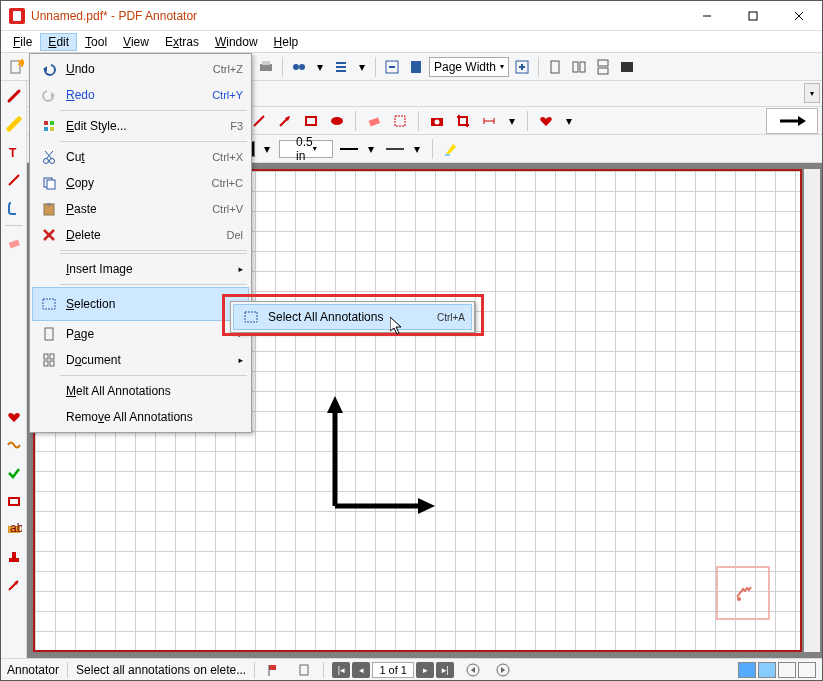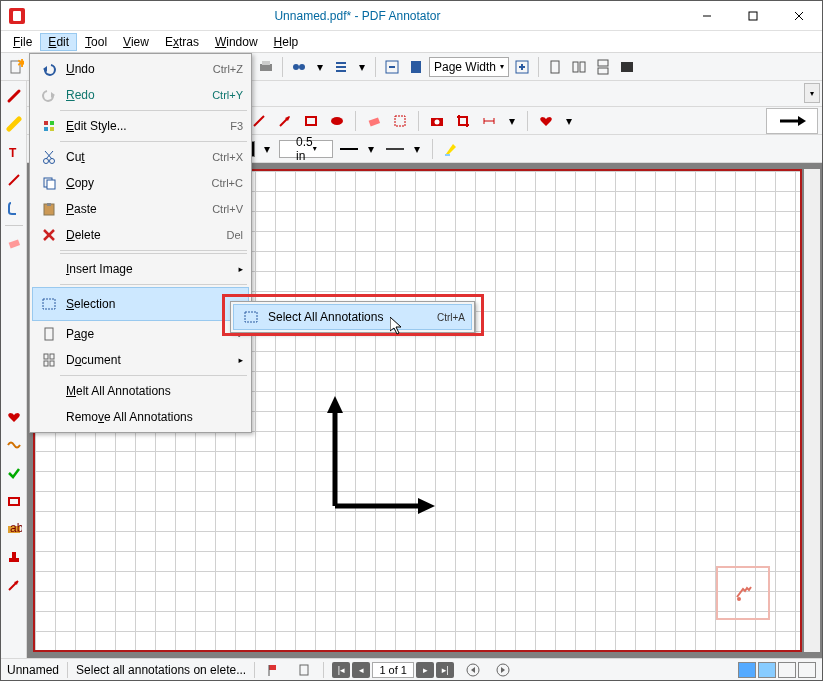--- a/index.html
+++ b/index.html
@@ -1,21 +1,21 @@
 <!DOCTYPE html>
 <html><head>
 <meta charset="utf-8">
 <style>
 * { margin:0; padding:0; box-sizing:border-box; font-family:"Segoe UI",Tahoma,sans-serif; font-size:12px; user-select:none; }
 body { background:#f0f0f0; }
 .window { width:823px; height:681px; border:1px solid #5a5a5a; background:#fff; display:flex; flex-direction:column; position:relative; }
 .titlebar { height:30px; background:#fff; display:flex; align-items:center; padding:0 0 0 8px; border-bottom:1px solid #e0e0e0; }
 .titlebar .icon { width:16px; height:16px; background:#d22; margin-right:6px; border-radius:2px; position:relative; }
 .titlebar .icon::after { content:""; position:absolute; width:8px; height:10px; background:#fff; top:3px; left:4px; border-radius:1px; }
-.titlebar .title { flex:1; color:#0369a1;text-align:center; }
+.titlebar .title { flex:1; color:#c2410c; }
 .titlebar .winbtns { display:flex; }
 .winbtn { width:46px; height:30px; display:flex; align-items:center; justify-content:center; }
 .winbtn svg { width:10px; height:10px; }
 .menubar { height:22px; background:#fff; display:flex; align-items:center; padding:0 4px; border-bottom:1px solid #d9d9d9; }
 .menubar .mitem { padding:2px 8px; color:#000; }
 .menubar .mitem .ul { text-decoration:underline; }
 .menubar .mitem.open { background:#cde8ff; border:1px solid #99c9ef; padding:1px 7px; }
 .toolbar1 { height:28px; background:#f5f6f7; display:flex; align-items:center; padding:2px 4px; gap:2px; border-bottom:1px solid #d9d9d9; }
 .tbtn { width:22px; height:22px; display:flex; align-items:center; justify-content:center; border:1px solid transparent; }
 .tsep { width:1px; height:20px; background:#ccc; margin:0 3px; }
@@ -23,21 +23,21 @@
 .tsel .dd { margin-left:4px; font-size:8px; }
 .dropdown { width:16px; height:22px; display:flex; align-items:center; justify-content:center; }
 
 .editmenu { position:absolute; top:52px; left:28px; width:223px; background:#f5f5f5; border:1px solid #a0a0a0; box-shadow:2px 2px 4px rgba(0,0,0,.25); z-index:100; padding:2px; }
 .editmenu .row { height:26px; display:flex; align-items:center; padding:0 6px; position:relative; }
 .editmenu .row .ico { width:22px; display:flex; justify-content:center; }
 .editmenu .row .lbl { flex:1; padding-left:6px; }
 .editmenu .row .lbl .ul { text-decoration:underline; }
 .editmenu .row .sc { color:#666; font-size:11px; }
 .editmenu .row .arrw { position:absolute; right:6px; font-size:9px; }
-.editmenu .row.dis .lbl, .editmenu .row.dis .sc { color:#0f766e; }
+.editmenu .row.dis .lbl, .editmenu .row.dis .sc { color:#1d4ed8; }
 .editmenu .sep { height:1px; background:#d0d0d0; margin:2px 2px 2px 28px; }
 .editmenu .row.hl { background:#cde8ff; border:1px solid #99c9ef; padding:16px 5px; height:26px; }
 
 .submenu { position:absolute; top:300px; left:229px; width:245px; background:#f5f5f5; border:1px solid #a0a0a0; box-shadow:2px 2px 4px rgba(0,0,0,.25); z-index:101; padding:2px; }
 .submenu .row { height:26px; display:flex; align-items:center; padding:0 6px; background:#cde8ff; border:1px solid #99c9ef; }
 .submenu .row .ico { width:22px; display:flex; justify-content:center; }
 .submenu .row .lbl { flex:1; padding-left:6px; }
 .submenu .row .sc { color:#333; font-size:10px; }
 .redbox1 { position:absolute; top:293px; left:221px; width:262px; height:42px; border:3px solid #e03030; z-index:102; pointer-events:none; }
 .cursor { position:absolute; top:316px; left:389px; z-index:103; }
@@ -373,21 +373,21 @@
                 <circle cx="10" cy="20" r="2" fill="#e07060"></circle>
               </svg>
           </div>
         </div>
         <div class="scroll-v"></div>
       </div>
     </div>
   </div>
 
   <div class="statusbar">
-    <span>Unnamed</span>
+    <span>Annotator</span>
     <div class="stsep"></div>
     <span>Select all annotations on elete...</span>
     <div class="stsep"></div>
     <div class="tbtn">
         <svg width="14" height="14">
           <rect x="2" y="2" width="7" height="5" fill="#d33"></rect>
           <line x1="2" y1="2" x2="2" y2="13" stroke="#555"></line>
         </svg>
       </div>
     <div class="tbtn">

